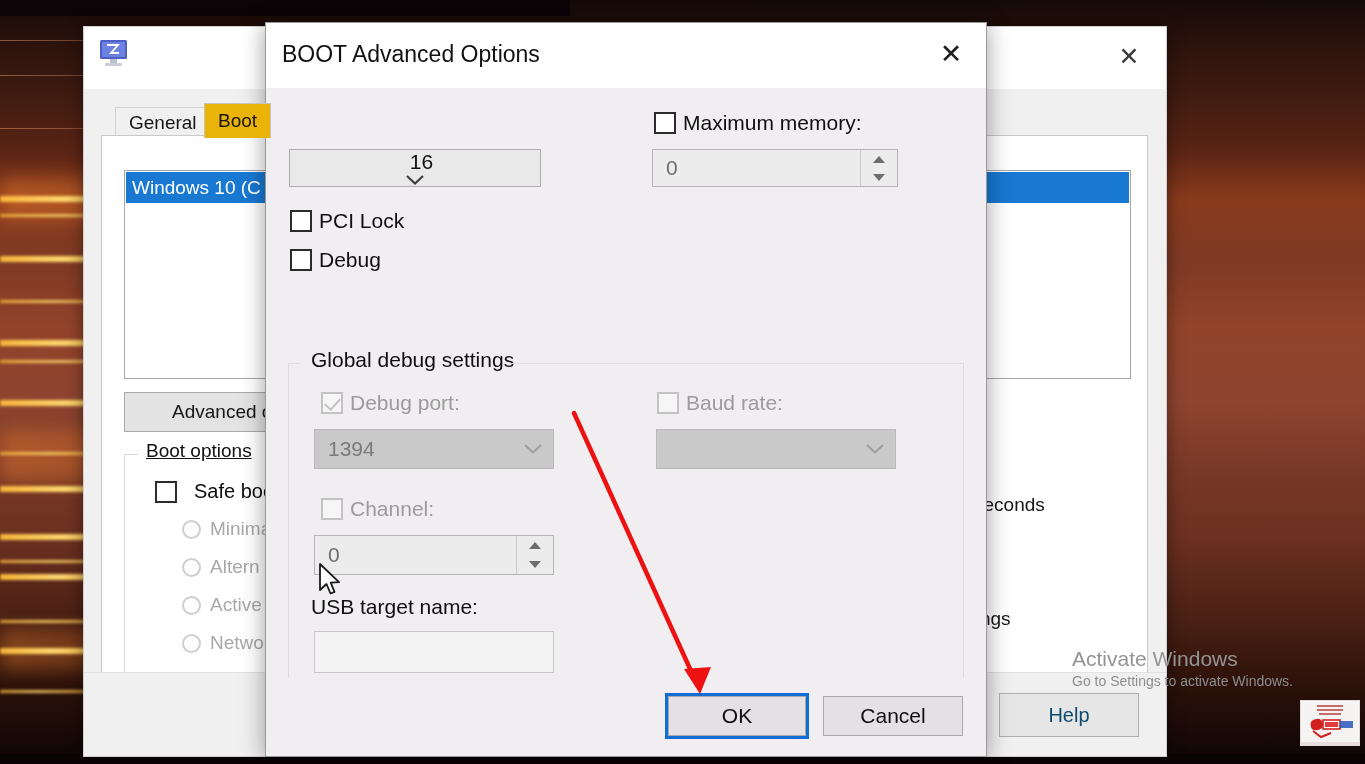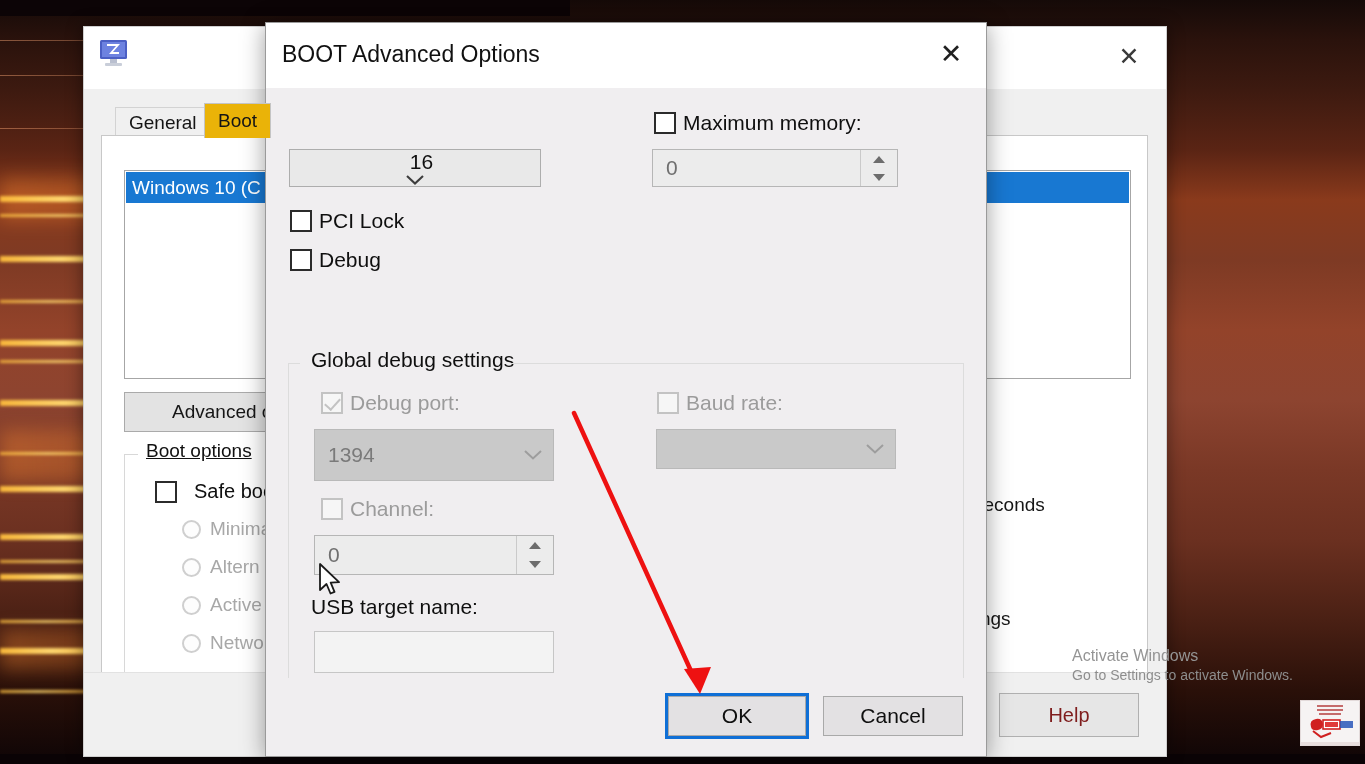--- a/index.html
+++ b/index.html
@@ -207,21 +207,21 @@
     width: 60px; height: 42px;
     background: #eeeeee;
     border: 1px solid #c2c2c2;
   }
   #help-button {
     position: absolute; left: 915px; top: 20px;
     width: 138px; height: 42px;
     background: #e6e6e6;
     border: 1px solid #b0b0b0;
     display: flex; align-items: center; justify-content: center;
-    font-size: 20px; color: #7f1d1d;
+    font-size: 20px; color: #0c4a6e;
   }
 
   
   #boot-dialog {
     position: absolute;
     left: 265px; top: 22px;
     width: 720px; height: 733px;
     background: #f0eef0;
     border: 1px solid #9a9a9a;
     box-shadow: 0 3px 22px rgba(0,0,0,.38);
@@ -420,21 +420,21 @@
   
   #activate-watermark {
     position: absolute;
     left: 1072px; top: 646px;
     width: 290px;
     text-align: left;
     color: #8d8d8d;
     pointer-events: none;
   }
   #activate-title {
-    font-size: 16px;
+    font-size: 21px;
     color: #949494;
     line-height: 1.25;
     white-space: nowrap;
   }
   #activate-sub {
     font-size: 14px;
     color: #8d8d8d;
     line-height: 1.3;
     white-space: nowrap;
   }
@@ -589,21 +589,21 @@
       <span>Debug</span>
     </div>
 
     <div id="global-debug-group">
       <div id="global-debug-legend">Global debug settings</div>
 
       <div class="cb-row disabled" style="left:32px; top:28px;">
         <span class="cb disabled checked"></span>
         <span>Debug port:</span>
       </div>
-      <div class="combo disabled" style="left:25px; top:66px; width:240px; height:52px;">
+      <div class="combo disabled" style="left:25px; top:66px; width:240px; height:40px;">
         <span class="val">1394</span>
         <span class="chev">
           <svg width="20" height="12" viewBox="0 0 20 12">
             <path d="M2 2 L10 9.5 L18 2" stroke="currentColor" stroke-width="2" fill="none"></path>
           </svg>
         </span>
       </div>
 
       <div class="cb-row disabled" style="left:368px; top:28px;">
         <span class="cb disabled"></span>

